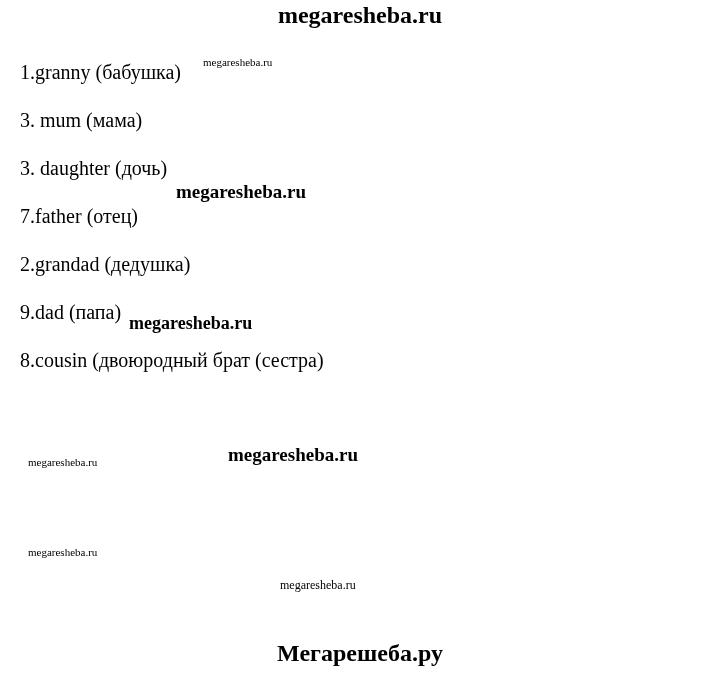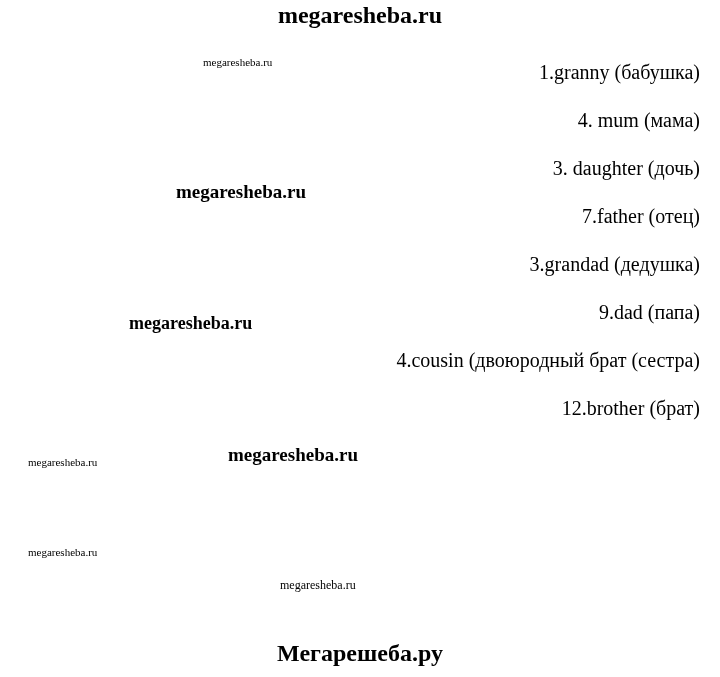--- a/index.html
+++ b/index.html
@@ -47,21 +47,20 @@
     position: absolute;
     top: 48px;
     left: 20px;
     width: 680px;
   }
   .item {
     font-family: "Liberation Serif", serif;
     font-size: 20px;
     line-height: 48px;
     white-space: pre;
-    text-align: right;
   }
   .wm {
     position: absolute;
     font-family: "Liberation Serif", serif;
     font-weight: bold;
     color: #000000;
     white-space: nowrap;
   }
   .wm-sm {
     font-size: 11px;
@@ -80,27 +79,26 @@
 </style>
 </head>
 <body>
 
 <div class="page">
 
   <div class="title-top">megaresheba.ru</div>
 
   <div class="items">
     <div class="item">1.granny (бабушка)</div>
-    <div class="item">4. mum (мама)</div>
+    <div class="item">3. mum (мама)</div>
     <div class="item">3. daughter (дочь)</div>
     <div class="item">7.father (отец)</div>
-    <div class="item">3.grandad (дедушка)</div>
+    <div class="item">2.grandad (дедушка)</div>
     <div class="item">9.dad (папа)</div>
-    <div class="item">4.cousin (двоюродный брат (сестра)</div>
-    <div class="item">12.brother (брат)</div>
+    <div class="item">8.cousin (двоюродный брат (сестра)</div>
   </div>
 
   <div class="wm wm-sm" style="top:56px; left:203px;">megaresheba.ru</div>
   <div class="wm wm-xl" style="top:181px; left:176px;">megaresheba.ru</div>
   <div class="wm wm-lg" style="top:313px; left:129px;">megaresheba.ru</div>
   <div class="wm wm-sm" style="top:456px; left:28px;">megaresheba.ru</div>
   <div class="wm wm-xl" style="top:444px; left:228px;">megaresheba.ru</div>
   <div class="wm wm-sm" style="top:546px; left:28px;">megaresheba.ru</div>
   <div class="wm wm-md" style="top:578px; left:280px;">megaresheba.ru</div>
 

